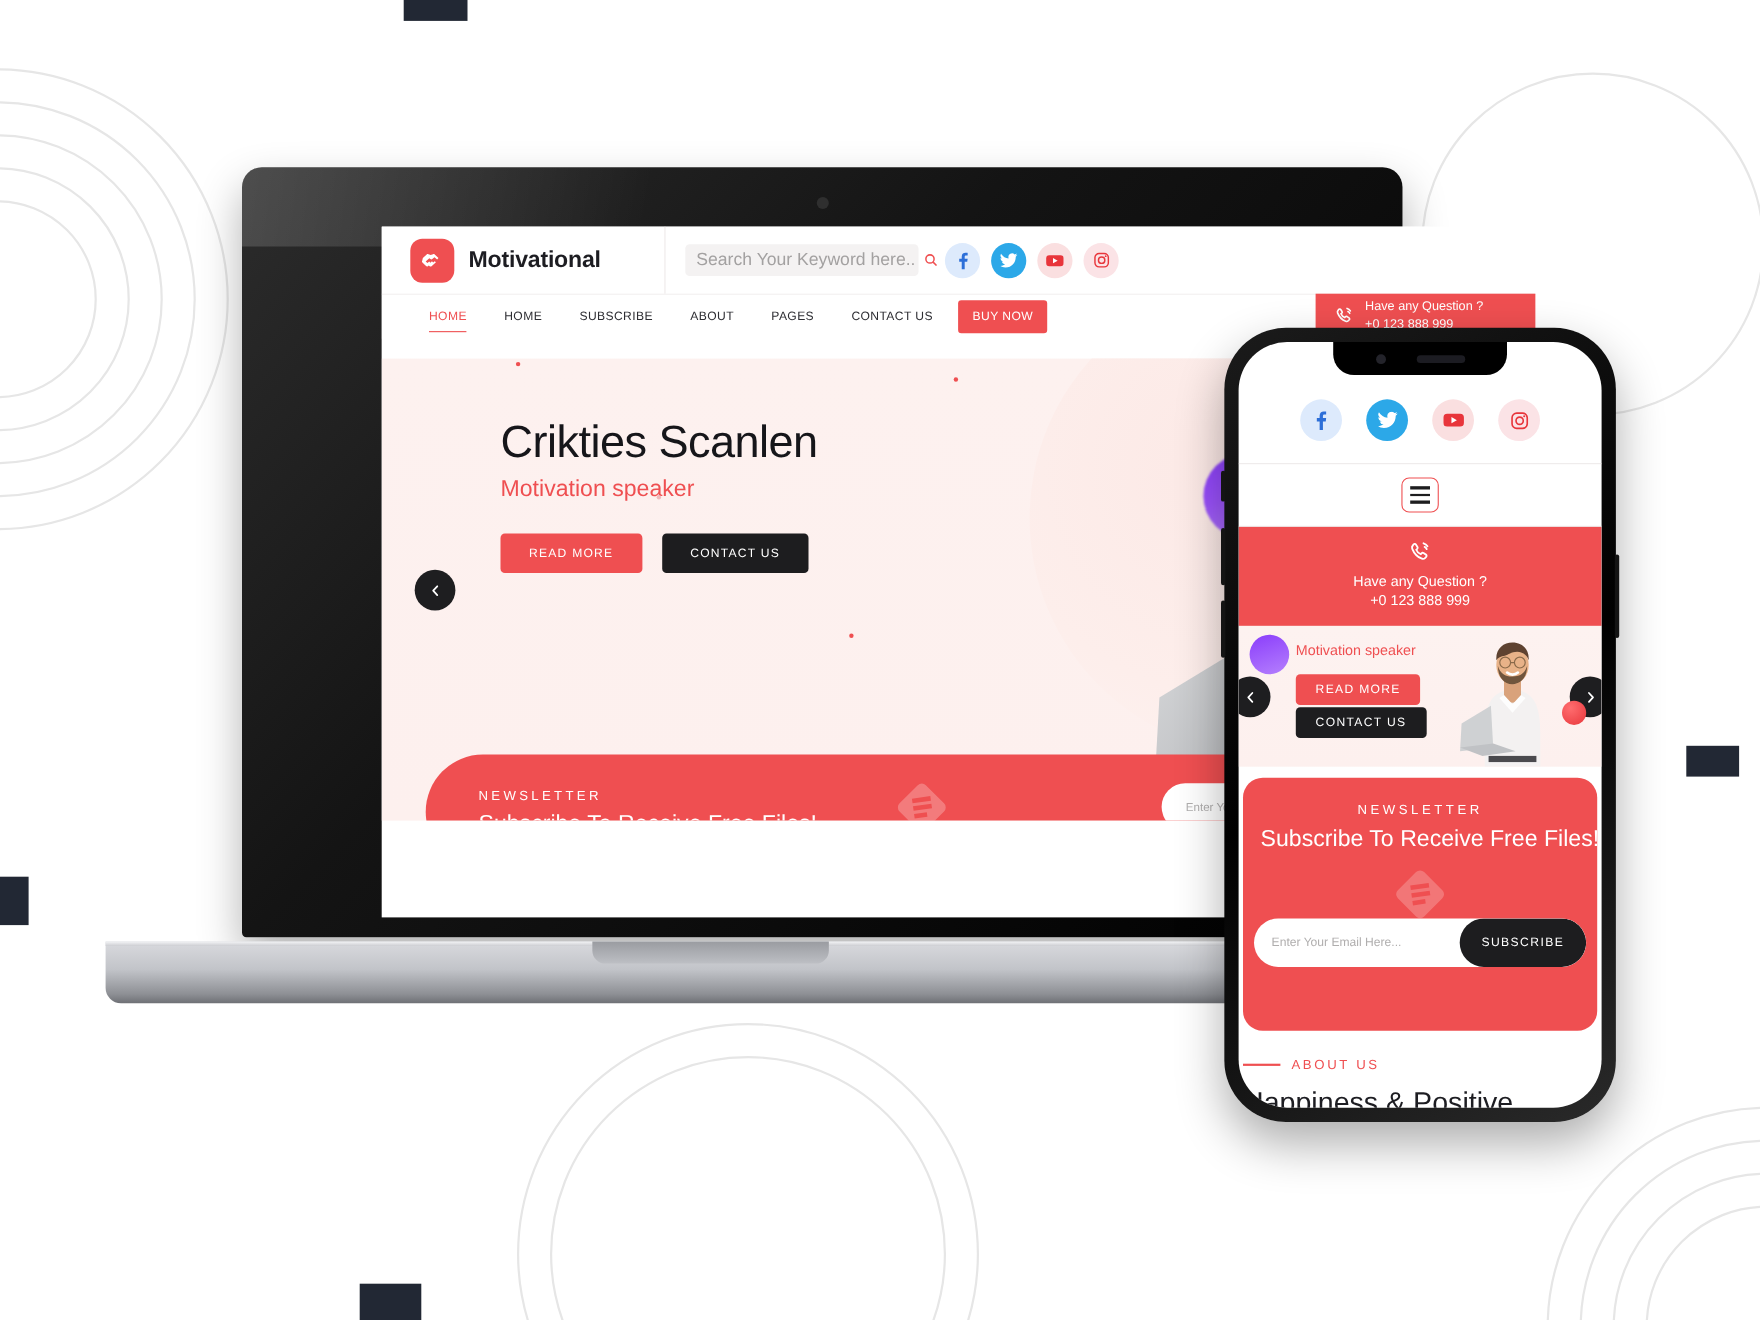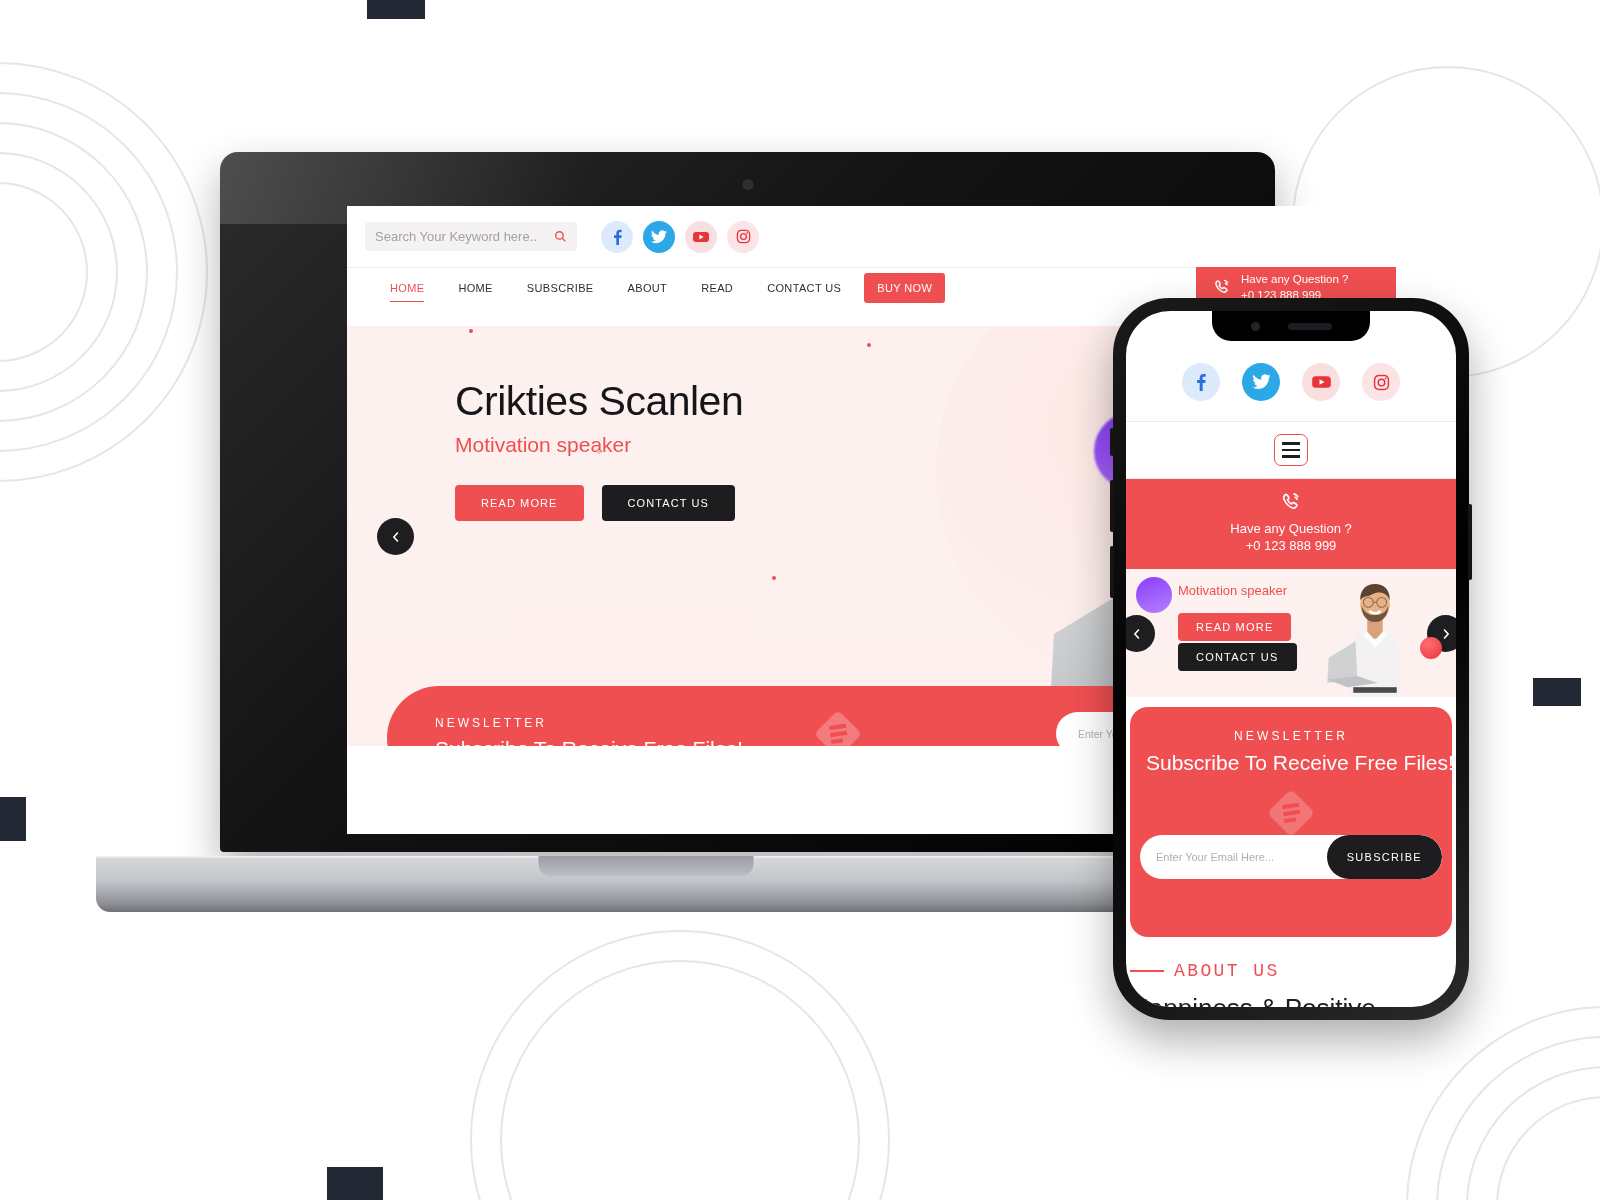--- a/index.html
+++ b/index.html
@@ -84,21 +84,21 @@
   .emailus-txt .l1 { font-size: 13.5px; color: #2b2b30; line-height: 1.5; }
   .emailus-txt .l2 { font-size: 13.5px; color: #2b2b30; line-height: 1.5; }
 
   .search-wrap { display: flex; align-items: center; margin-left: 18px; }
   .search {
     width: 212px; height: 29px; background: #f4f2f2; border-radius: 4px;
     display: flex; align-items: center; padding: 0 10px;
   }
   .search input {
     border: none; background: transparent; outline: none; flex: 1;
-    font-size: 13px; color: #8a8a8f; font-family: "Liberation Sans", sans-serif;
+    font-size: 16px; color: #8a8a8f; font-family: "Liberation Sans", sans-serif;
   }
   .search input::placeholder { color: #a3a1a1; }
   .mag { width: 13px; height: 13px; flex: none; }
 
   .socials { display: flex; align-items: center; gap: 10px; margin-left: 24px; }
   .soc { width: 32px; height: 32px; border-radius: 50%; display:flex; align-items:center; justify-content:center; }
   .soc-fb { background: #ddeafc; }
   .soc-tw { background: #2ca8e8; }
   .soc-yt { background: #fadfe0; }
   .soc-ig { background: #fbe3e6; }
@@ -283,21 +283,21 @@
   .p-news-form input::placeholder { color: #b0aeae; }
   .p-subscribe {
     background: #1d1d1f; color: #fff; border: none; cursor: pointer; height: 44px;
     font-size: 11px; letter-spacing: 1.3px; padding: 0 20px; border-radius: 22px;
     font-family: "Liberation Sans", sans-serif;
   }
 
   .p-about { padding: 24px 4px 0; }
   .p-about-tag { display: flex; align-items: center; gap: 10px; }
   .p-about-line { width: 34px; height: 1.6px; background: #ef4f51; }
-  .p-about-label { font-size: 18px; letter-spacing: 2.4px; color: #ef4f51; font-family: Liberation Mono, monospace; }
+  .p-about-label { font-size: 12px; letter-spacing: 2.4px; color: #ef4f51; }
   .p-about-title { font-size: 26px; color: #1d1d22; margin-top: 12px; white-space: nowrap; }
 </style>
 </head>
 <body>
 
 <div class="stage">
 
   <div>
     <div class="ring" style="left:-212px; top:62px; width:420px; height:420px;"></div>
     <div class="ring" style="left:-182px; top:92px; width:360px; height:360px;"></div>
@@ -323,20 +323,28 @@
 
   <div class="laptop">
     <div class="lid">
       <div class="lid-gloss"></div>
       <div class="camera"></div>
 
       <div class="screen">
         <div class="site">
 
           <div class="topbar">
+            <div class="brand">
+              <div class="brand-mark">
+                <svg width="24" height="24" viewBox="0 0 24 24" fill="#fff">
+                  <path d="M3.4 9.6 6.9 6.4c.4-.4 1-.5 1.5-.3l2.1.8 2.2-.8c.5-.2 1.1-.1 1.5.3l3.4 3.2-1.2 1.3-2.4-2-2 1.6c-.5.4-1.2.4-1.7 0l-1-.8-3.3 3 1.6 1.5 1.6-1.4 1.1 1 1.4-1.2 1.1 1 1.4-1.2 1.1 1.1-4 3.5c-.5.4-1.2.4-1.7 0l-.8-.7-.8.7c-.5.4-1.2.4-1.7-.1l-3.3-3.3c-.5-.5-.5-1.2-.1-1.7Z"></path>
+                </svg>
+              </div>
+              <div class="brand-name">Motivational</div>
+            </div>
 
 
             <div class="search-wrap">
               <div class="search">
                 <input type="text" placeholder="Search Your Keyword here.." style="">
                 <svg class="mag" viewBox="0 0 16 16" fill="none" stroke="#ef4f51" stroke-width="1.7">
                   <circle cx="6.7" cy="6.7" r="4.6"></circle>
                     <path d="M10.2 10.2 14 14"></path>
                 </svg>
               </div>
@@ -368,21 +376,21 @@
               </a>
             </div>
           </div>
 
           <div class="navbar">
             <nav class="menu">
               <a class="active" href="#">HOME</a>
               <a href="#">HOME</a>
               <a href="#">SUBSCRIBE</a>
               <a href="#">ABOUT</a>
-              <a href="#">READ</a>
+              <a href="#">PAGES</a>
               <a href="#">CONTACT US</a>
               <button class="buynow">BUY NOW</button>
             </nav>
             <div class="question">
               <svg width="20" height="20" viewBox="0 0 20 20" fill="none" stroke="#fff" stroke-width="1.5" stroke-linecap="round">
                 <path d="M5.1 3.2c.5-.5 1.3-.4 1.7.2l1.2 1.8c.3.5.2 1.1-.2 1.5l-.7.6c.6 1.6 1.8 2.8 3.4 3.4l.6-.7c.4-.4 1-.5 1.5-.2l1.8 1.2c.6.4.7 1.2.2 1.7l-.9.9c-.6.6-1.5.8-2.3.5C8.2 12.9 5.4 10 4 6.4c-.3-.8-.1-1.7.5-2.3Z"></path>
                 <path d="M12.6 2.4a5.6 5.6 0 0 1 3 2.2M13.4 5.2c.7.3 1.3.9 1.6 1.6"></path>
               </svg>
               <div>
                 <div class="q1">Have any Question ?</div>

